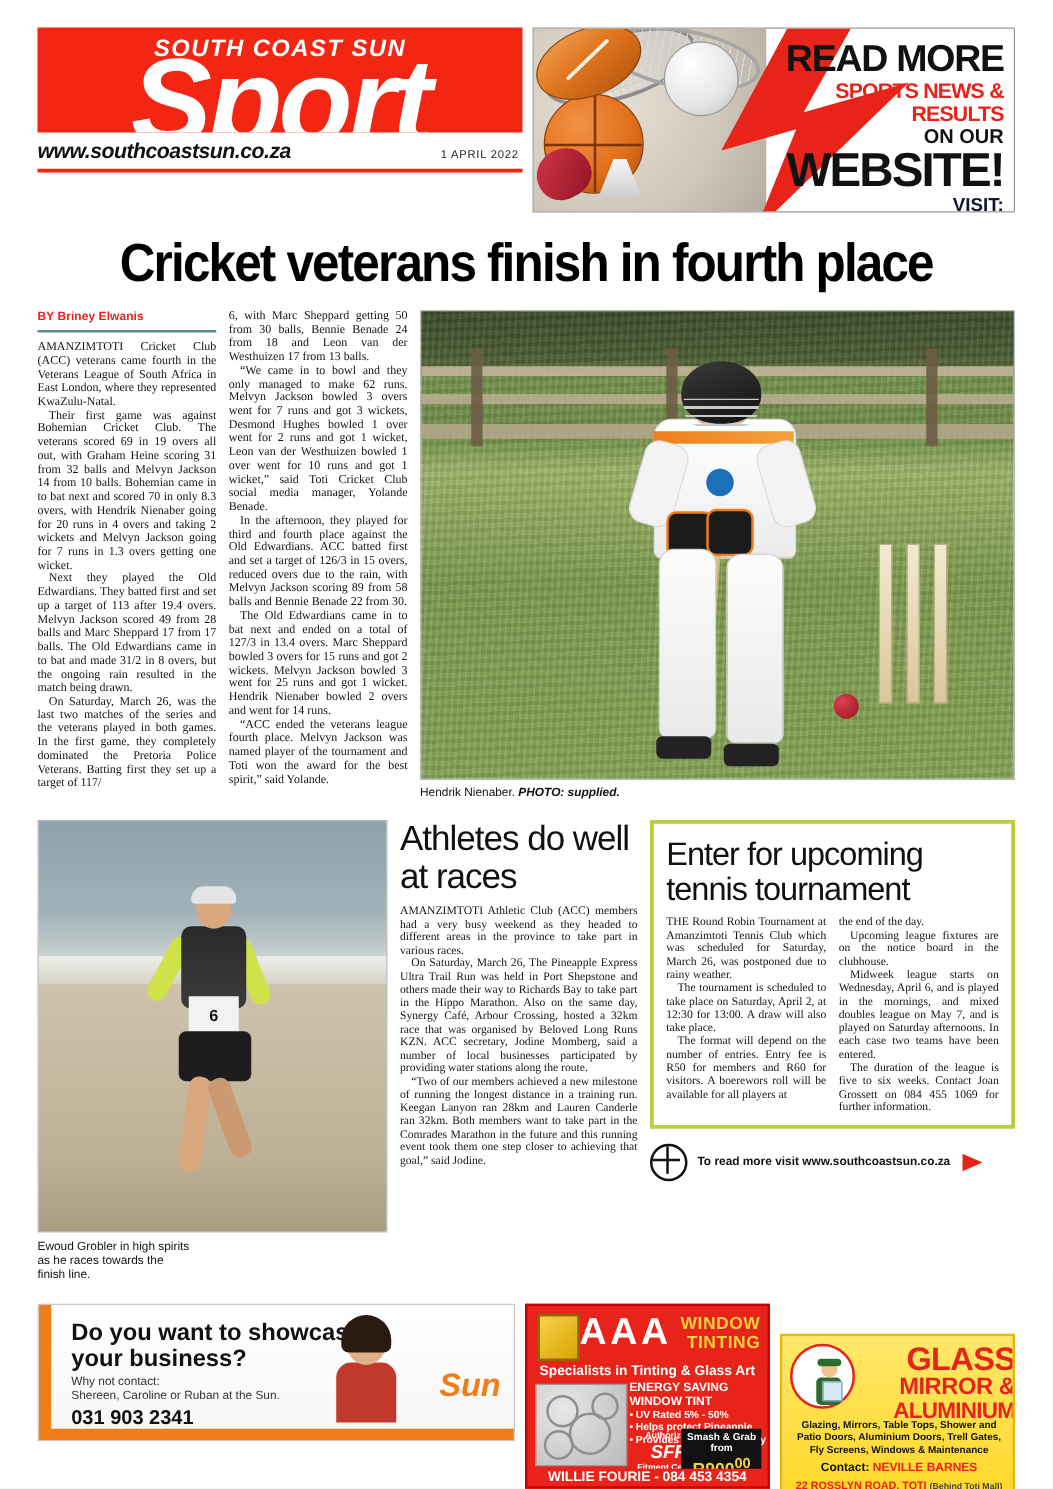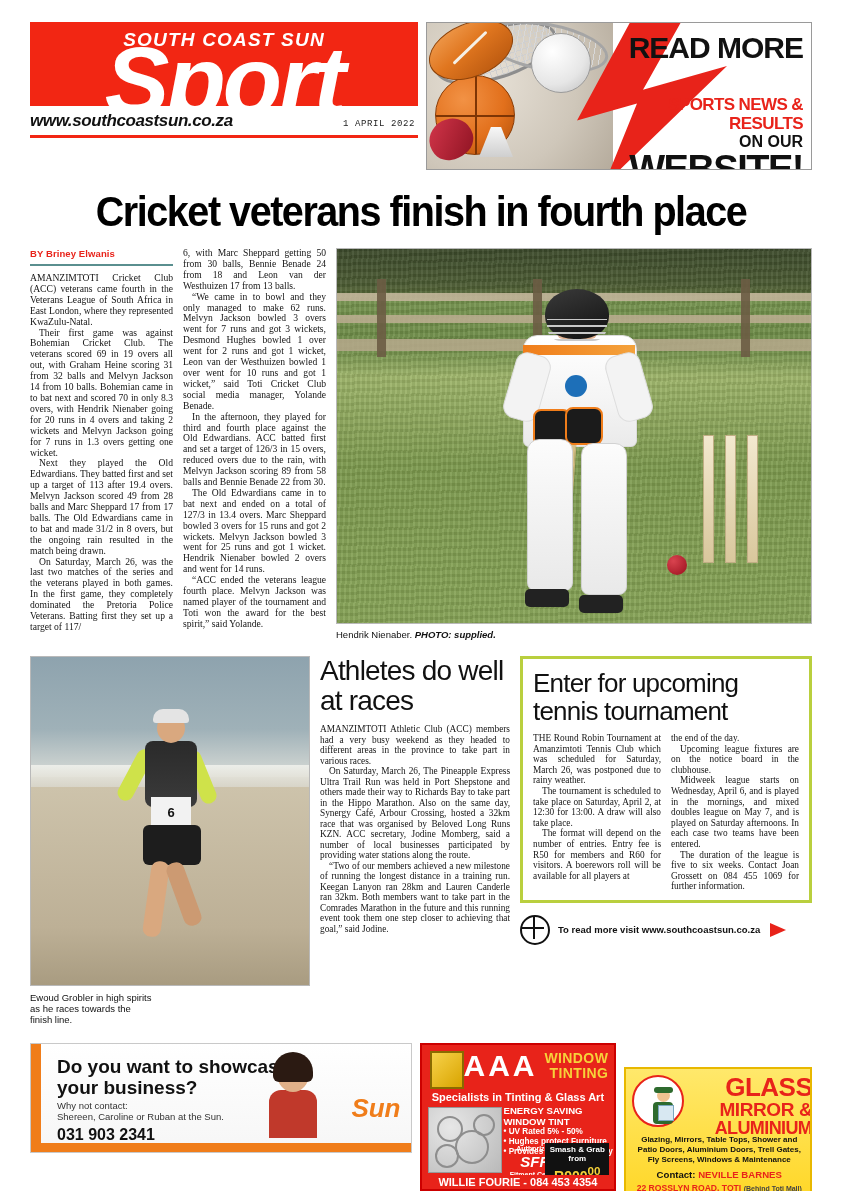--- a/index.html
+++ b/index.html
@@ -36,21 +36,21 @@
   }
   .mast-bottom{
     width:388px;display:flex;justify-content:space-between;align-items:baseline;
     padding-top:5px;
   }
   .mast-url{
     font-family:"Liberation Sans",sans-serif;font-style:italic;font-weight:bold;
     font-size:17px;color:#111;letter-spacing:-0.4px;
   }
   .mast-date{
-    font-family:Liberation Mono, monospace;font-size:9px;color:#222;letter-spacing:0.6px;
+    font-family:Liberation Sans, sans-serif;font-size:9px;color:#222;letter-spacing:0.6px;
     padding-right:3px;
   }
   .mast-rule{width:388px;height:3px;background:#f22613;margin-top:4px;}
 
   
   .banner{
     width:386px;height:148px;border:1px solid #9a9a9a;background:#fff;
     position:relative;overflow:hidden;box-sizing:border-box;
   }
   .banner-photo{
@@ -107,21 +107,21 @@
     position:absolute;left:150px;top:-8px;width:150px;height:170px;
     background:#e8231a;
     clip-path:polygon(38% 0, 72% 0, 44% 44%, 100% 30%, 18% 100%, 40% 52%, 0 62%);
     filter:blur(0.3px);
   }
   .banner-text{
     position:absolute;right:8px;top:10px;width:196px;text-align:right;
     font-family:"Liberation Sans",sans-serif;
   }
   .b-read{font-weight:bold;font-size:30px;line-height:30px;letter-spacing:-1px;color:#111;}
-  .b-sports{font-weight:bold;font-size:17px;line-height:19px;letter-spacing:-0.6px;color:#e8231a;margin-top:32px;}
+  .b-sports{font-weight:bold;font-size:17px;line-height:19px;letter-spacing:-0.6px;color:#e8231a;}
   .b-onour{font-weight:bold;font-size:16px;line-height:17px;color:#111;}
   .b-website{font-weight:bold;font-size:38px;line-height:38px;letter-spacing:-1.5px;color:#111;}
   .b-visit{font-weight:bold;font-size:15px;line-height:17px;color:#0f172a;}
 
   
   .headline{
     font-family:"Liberation Sans",sans-serif;font-weight:bold;
     font-size:43px;line-height:46px;letter-spacing:-1.6px;
     color:#000;text-align:center;margin-top:14px;
     transform:scaleX(0.92);transform-origin:center;
@@ -627,21 +627,21 @@
       <div class="aaa-spec">Specialists in Tinting &amp; Glass Art</div>
       <div class="aaa-img">
         <div class="aaa-circ" style="left:8px;top:8px;width:22px;height:22px;"></div>
         <div class="aaa-circ" style="left:26px;top:22px;width:30px;height:30px;"></div>
         <div class="aaa-circ" style="left:44px;top:6px;width:18px;height:18px;"></div>
         <div class="aaa-circ" style="left:6px;top:36px;width:20px;height:20px;"></div>
       </div>
       <div class="aaa-body">
         <div class="aaa-h">ENERGY SAVING WINDOW TINT</div>
         <div class="aaa-li">• UV Rated 5% - 50%</div>
-        <div class="aaa-li">• Hughes protect Furniture</div>
+        <div class="aaa-li">• Helps protect Pineapple</div>
         <div class="aaa-li">• Provides Safety &amp; Security</div>
       </div>
       <div class="aaa-auth">Authorized</div>
       <div class="aaa-sff">SFF</div>
       <div class="aaa-fit">Fitment Centre</div>
       <div class="aaa-smash">
         <div class="aaa-sm1">Smash &amp; Grab</div>
         <div class="aaa-sm1">from</div>
         <div class="aaa-sm2"><span>R900</span><sup>00</sup></div>
       </div>

